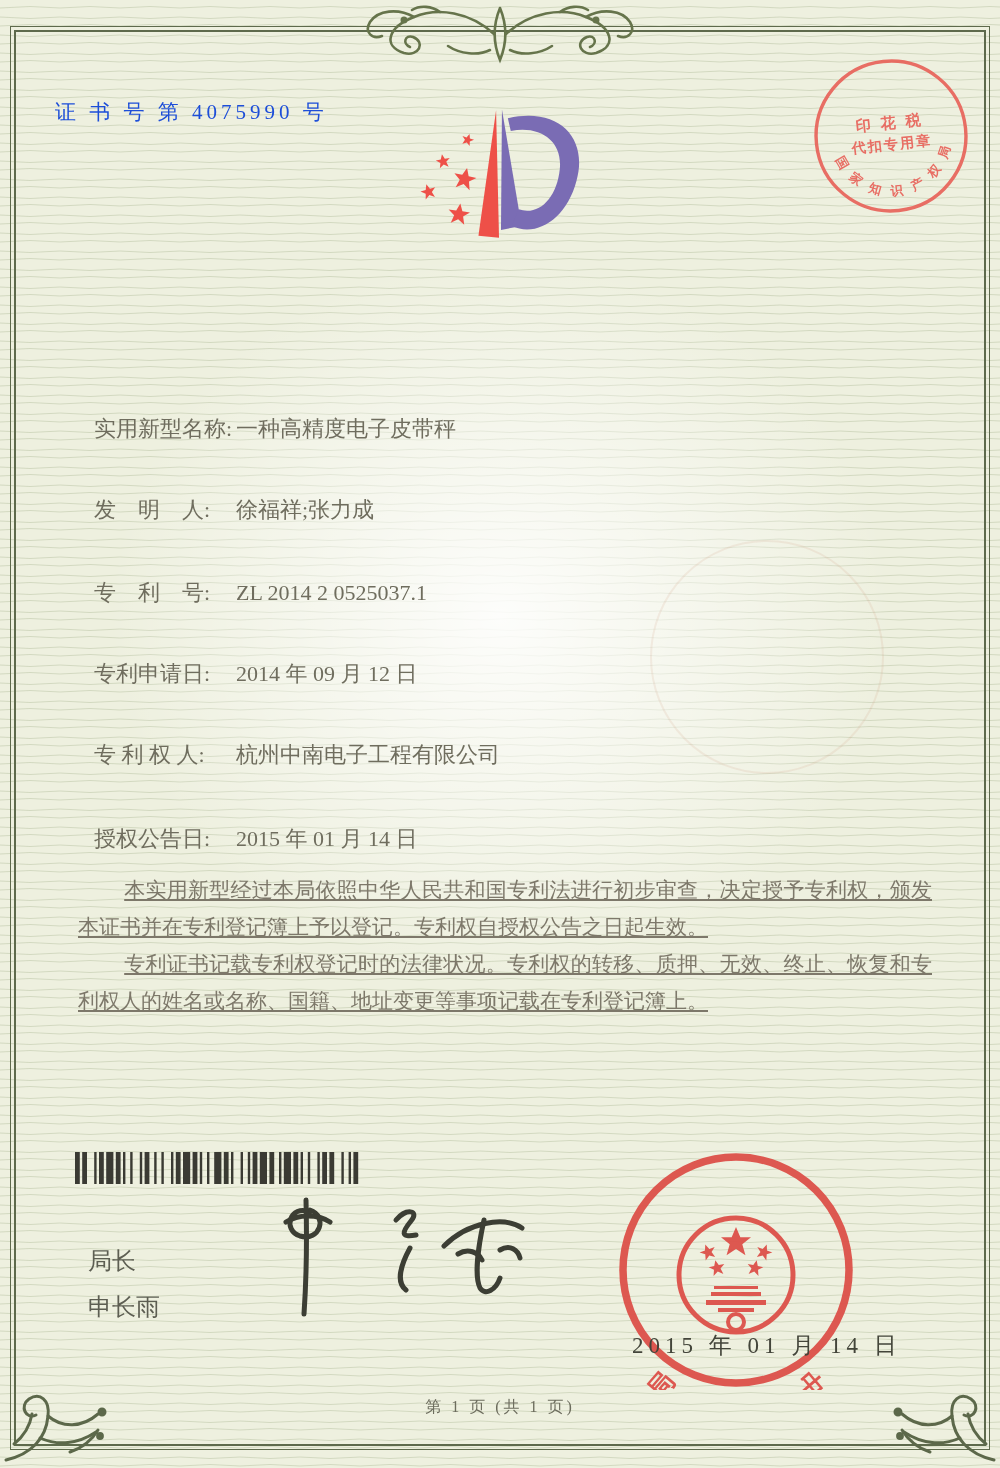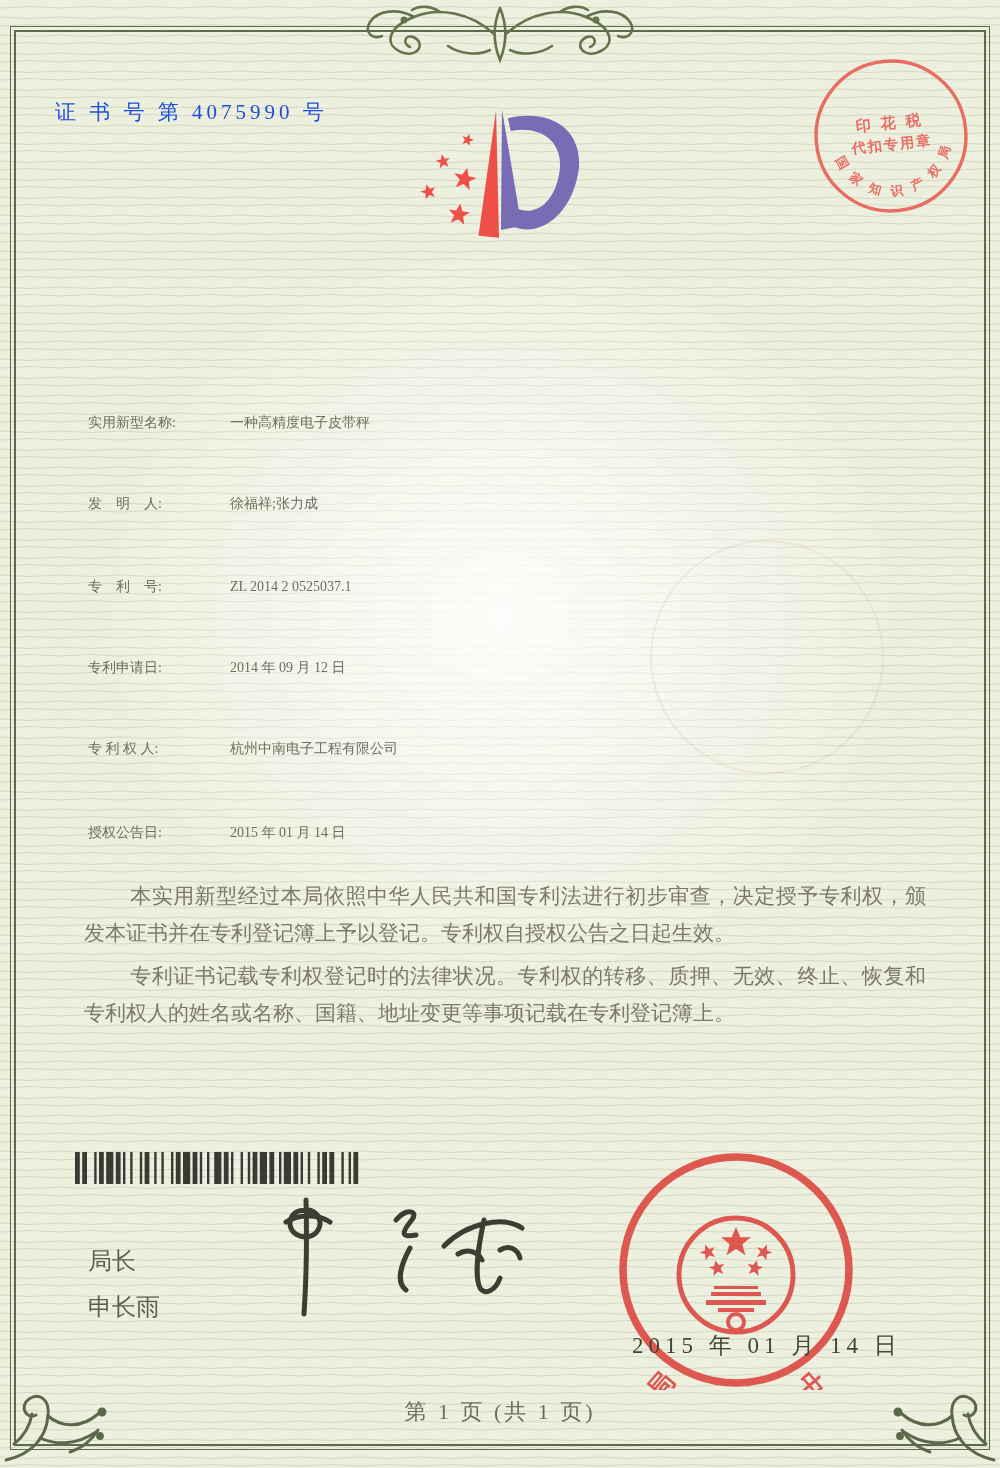--- a/index.html
+++ b/index.html
@@ -18,40 +18,40 @@
   .content{position:absolute;inset:0;z-index:2;}
 
   .cert-no{position:absolute;left:55px;top:98px;font-size:21px;letter-spacing:4px;color:#1d4ed8;}
   .logo{position:absolute;left:402px;top:98px;width:196px;height:158px;}
   .tax-stamp{position:absolute;left:810px;top:55px;width:162px;height:162px;transform:rotate(-6deg);opacity:.92;}
 
   .title{position:absolute;left:0;top:256px;width:100%;text-align:center;
     font-size:55px;font-weight:bold;color:#8d7a69;letter-spacing:16px;text-indent:16px;}
 
   .fields{position:absolute;left:78px;top:414px;right:60px;color:#6f6d5e;}
-  .field{position:absolute;left:10px;font-size:14px;white-space:pre;}
+  .field{position:absolute;left:16px;font-size:22px;white-space:pre;}
   .field .lbl{display:inline-block;width:142px;}
   .f0{top:0px}.f1{top:81px}.f2{top:164px}.f3{top:245px}.f4{top:326px}.f5{top:410px}
 
   .body-text{position:absolute;left:78px;top:872px;width:854px;color:#7d786a;
     font-size:21px;line-height:37px;text-align:justify;}
-  .body-text p{margin:6px;text-indent:2.2em;}
+  .body-text p{margin:0;text-indent:2.2em;text-decoration:underline;}
 
   .barcode{position:absolute;left:75px;top:1152px;width:372px;height:32px;}
 
   .signer{position:absolute;left:88px;top:1238px;color:#5d5e52;font-size:24px;line-height:46px;
     font-family:"Liberation Sans","DejaVu Sans",sans-serif;}
   .signature{position:absolute;left:248px;top:1190px;width:290px;height:140px;}
 
   .seal{position:absolute;left:616px;top:1150px;width:240px;height:240px;opacity:.94;}
   .seal-date{position:absolute;left:632px;top:1330px;z-index:4;color:#43453a;
     font-size:23px;letter-spacing:5px;white-space:pre;}
 
   .footer{position:absolute;left:0;top:1397px;width:100%;text-align:center;
-    font-size:22px;letter-spacing:3px;color:#6c6c5d;}
+    font-size:16px;letter-spacing:3px;color:#6c6c5d;}
 
   .ornament-top{position:absolute;left:320px;top:2px;width:360px;height:64px;z-index:2;}
   .flourish{position:absolute;bottom:0;width:112px;height:112px;z-index:3;}
   .flourish.left{left:0;}
   .flourish.right{right:0;transform:scale(-1,1);}
 </style>
 </head>
 <body>
 
 <svg id="waves" width="1000" height="1468">

